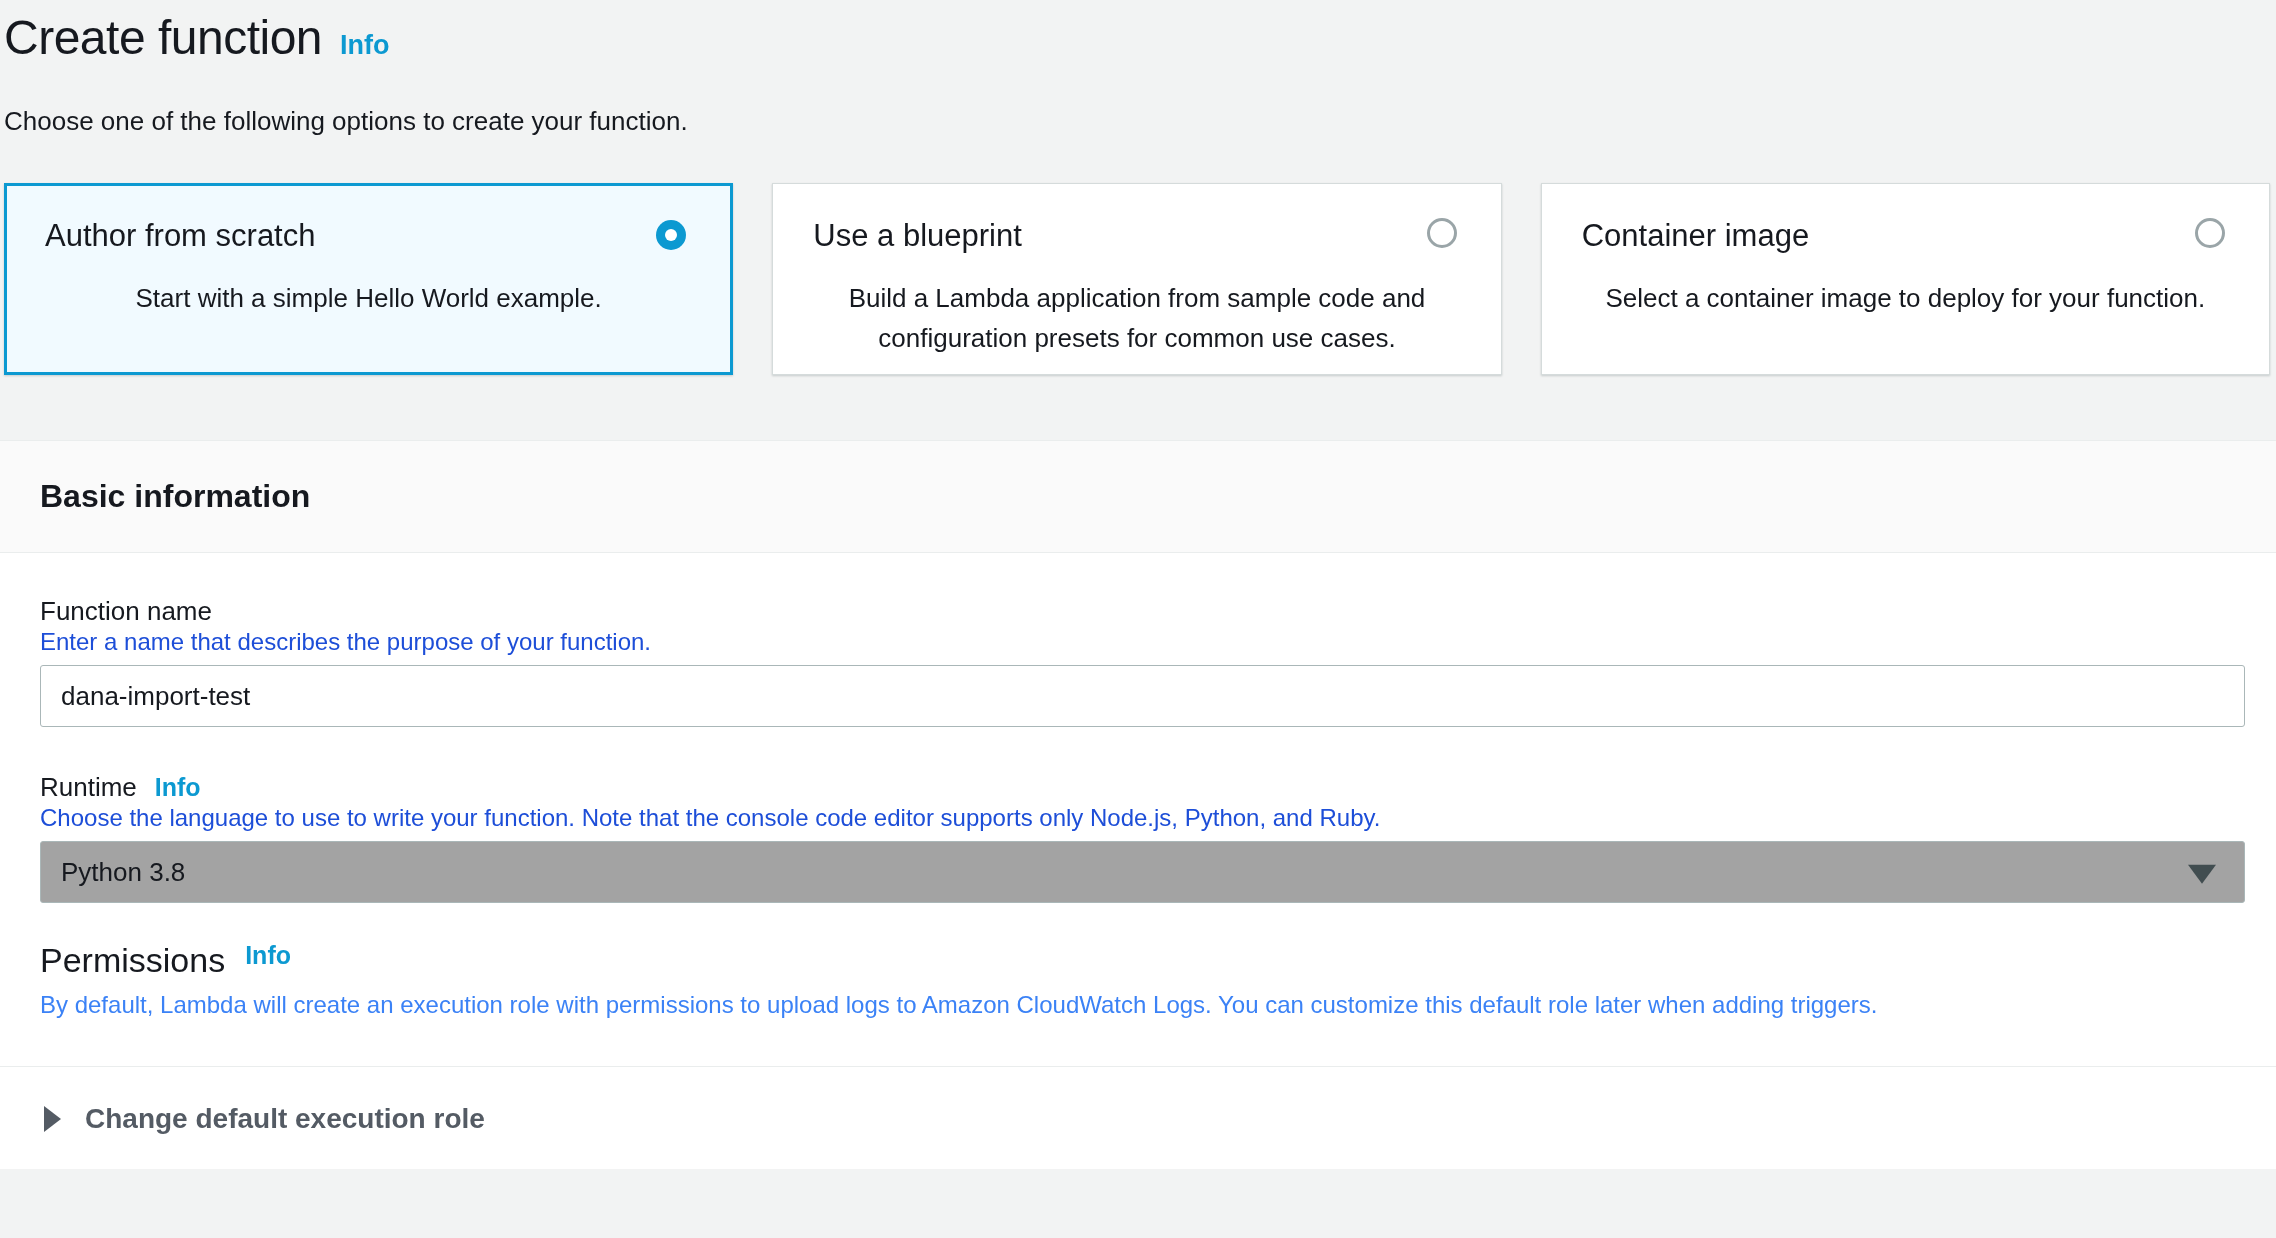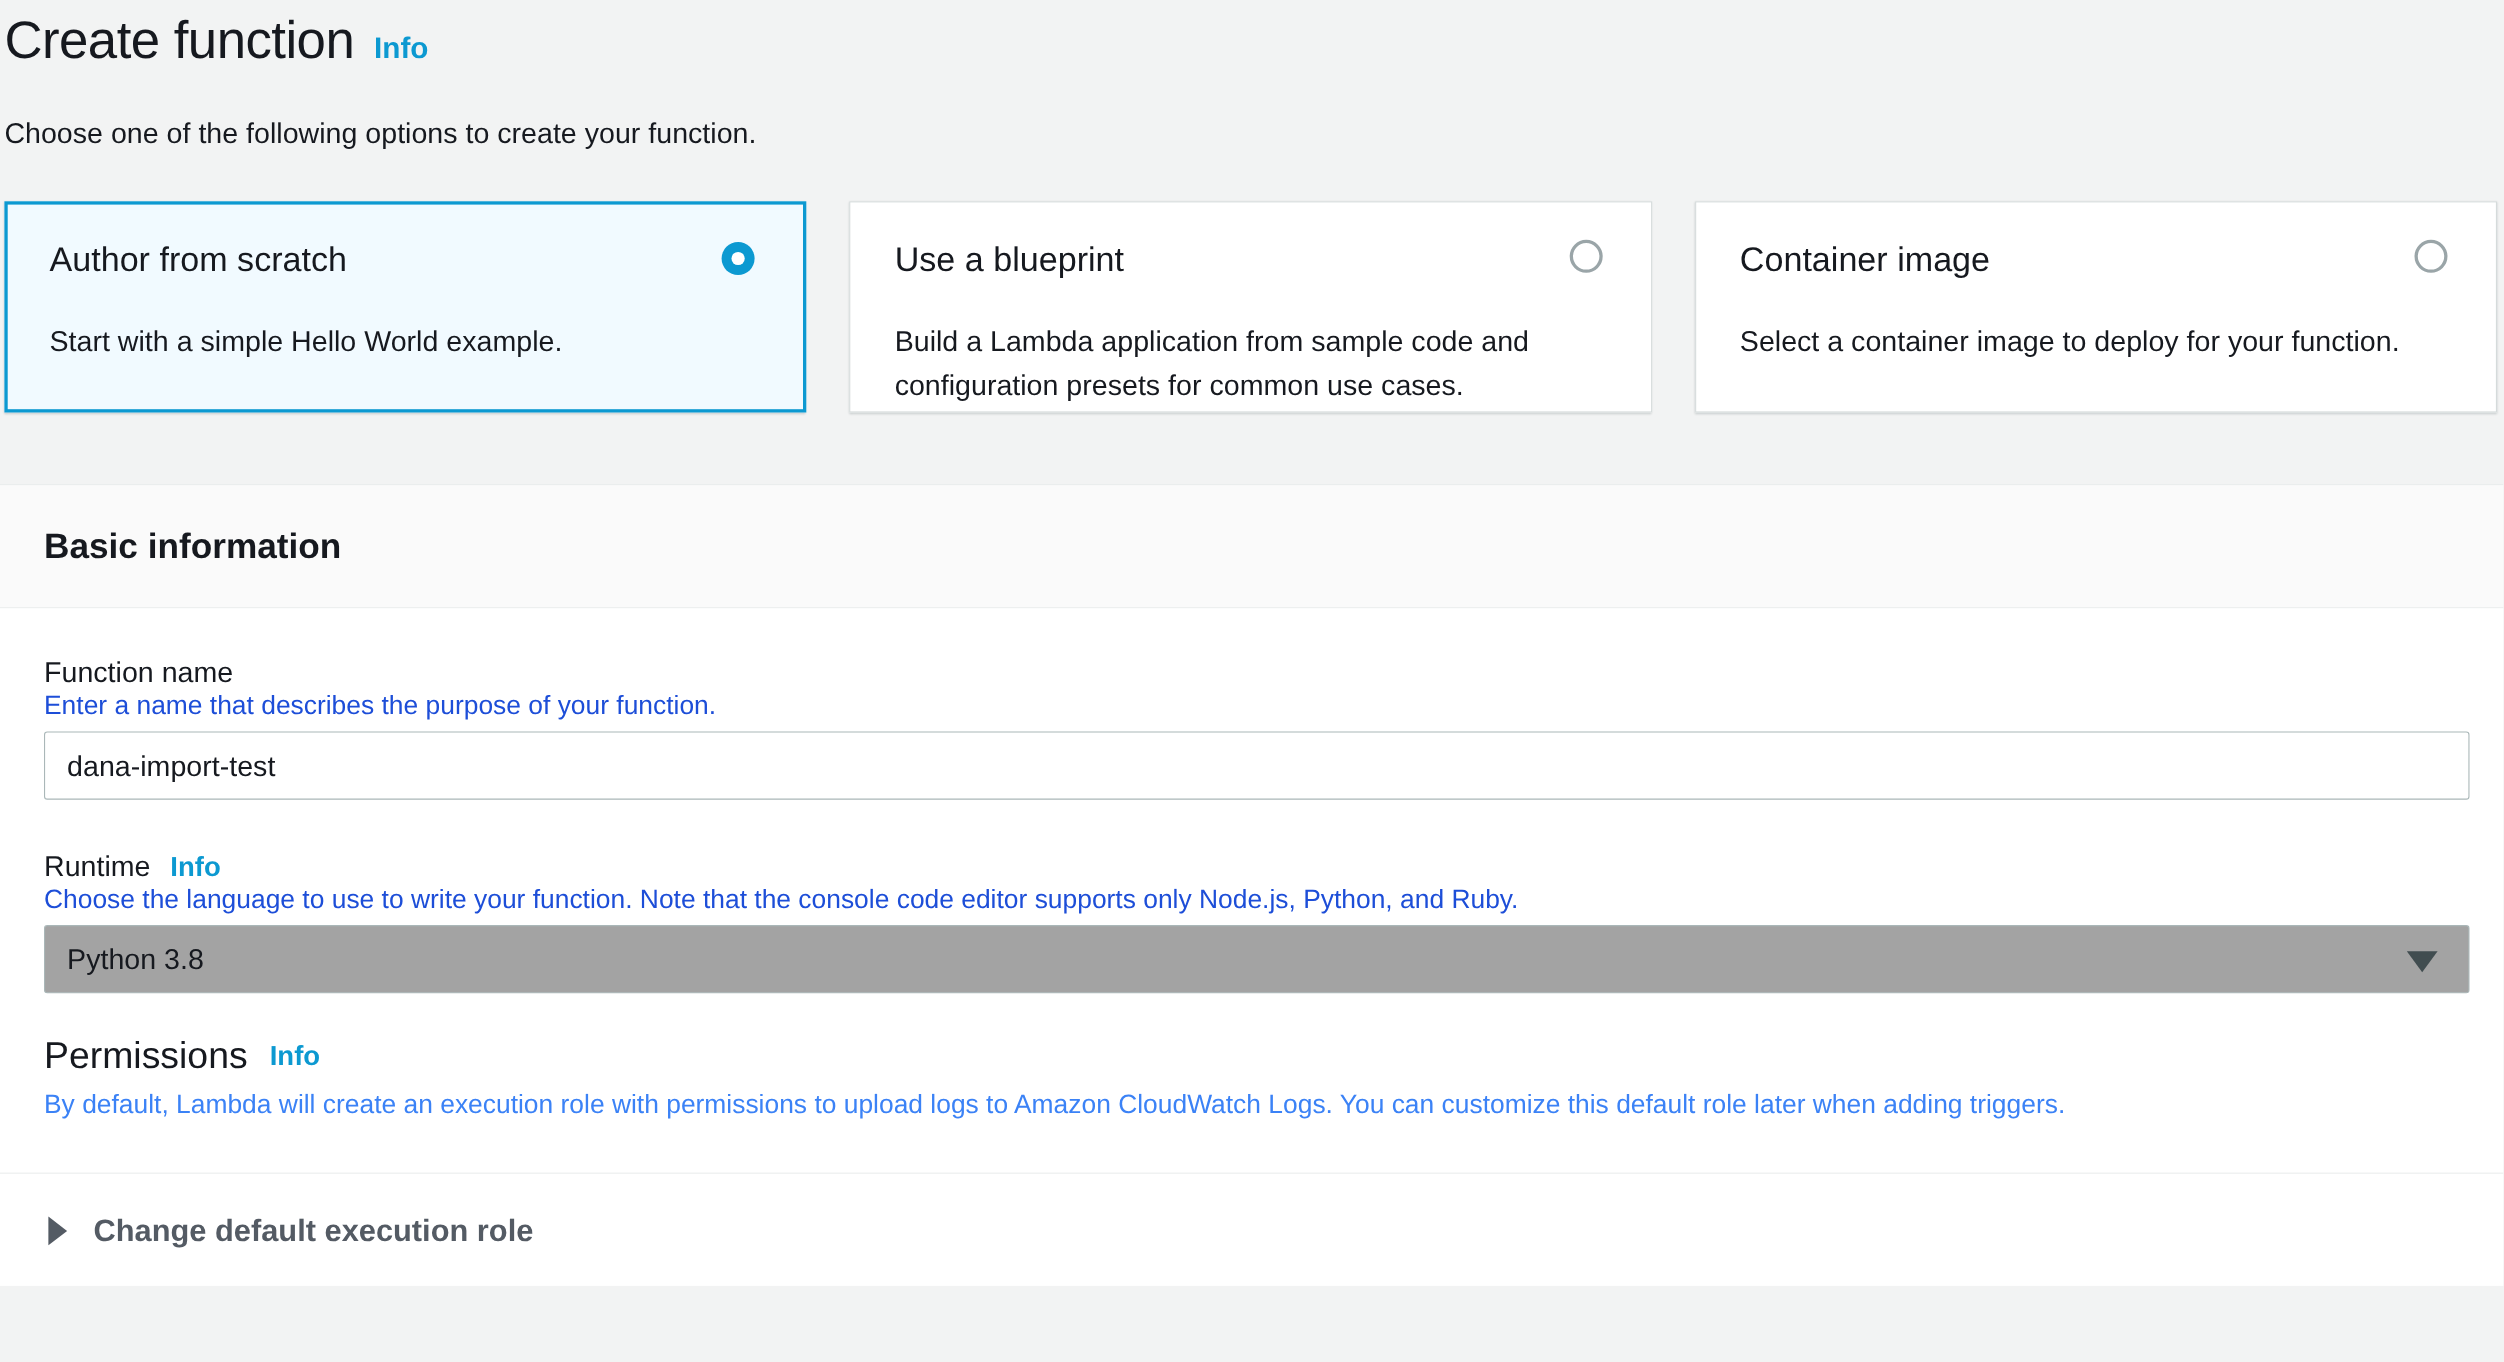--- a/index.html
+++ b/index.html
@@ -31,21 +31,21 @@
     box-shadow: 0 1px 2px rgba(0,28,36,0.18);
     padding: 32px 40px;
     cursor: pointer;
   }
   .card.selected {
     background: #f1faff;
     border: 3px solid var(--accent);
     padding: 30px 38px;
   }
   .card-title { font-size: 31px; font-weight: 400; line-height: 40px; }
-  .card-desc { margin-top: 34px; font-size: 26px; line-height: 40px; max-width: 660px; }
+  .card-desc { margin-top: 22px; font-size: 26px; line-height: 40px; max-width: 660px; text-align: center; }
   .radio {
     position: absolute; top: 34px; right: 44px;
     width: 30px; height: 30px; border-radius: 50%;
   }
   .radio.on { background: var(--accent); }
   .radio.on::after {
     content: ""; position: absolute; left: 9px; top: 9px;
     width: 12px; height: 12px; border-radius: 50%; background: #ffffff;
   }
   .radio.off { border: 3px solid #9aa5a8; background: #ffffff; }
@@ -95,21 +95,21 @@
     position: absolute; right: 28px; top: 50%;
     transform: translateY(-38%);
     width: 0; height: 0;
     border-left: 14px solid transparent;
     border-right: 14px solid transparent;
     border-top: 19px solid #414d50;
   }
 
   .permissions-block { margin-top: 38px; }
   .section-heading { font-size: 34px; font-weight: 400; }
-  .section-heading-row { display: flex; align-items: center; gap: 20px; }
+  .section-heading-row { display: flex; align-items: flex-start; gap: 20px; }
   .section-desc { margin-top: 10px; font-size: 24px; line-height: 30px; color: #3b82f6; }
 
   .divider { margin-top: 46px; height: 1px; background: #eaeded; }
 
   .expander {
     display: flex; align-items: center; gap: 24px;
     padding: 36px 0 34px 44px;
     cursor: pointer;
   }
   .tri-right {

